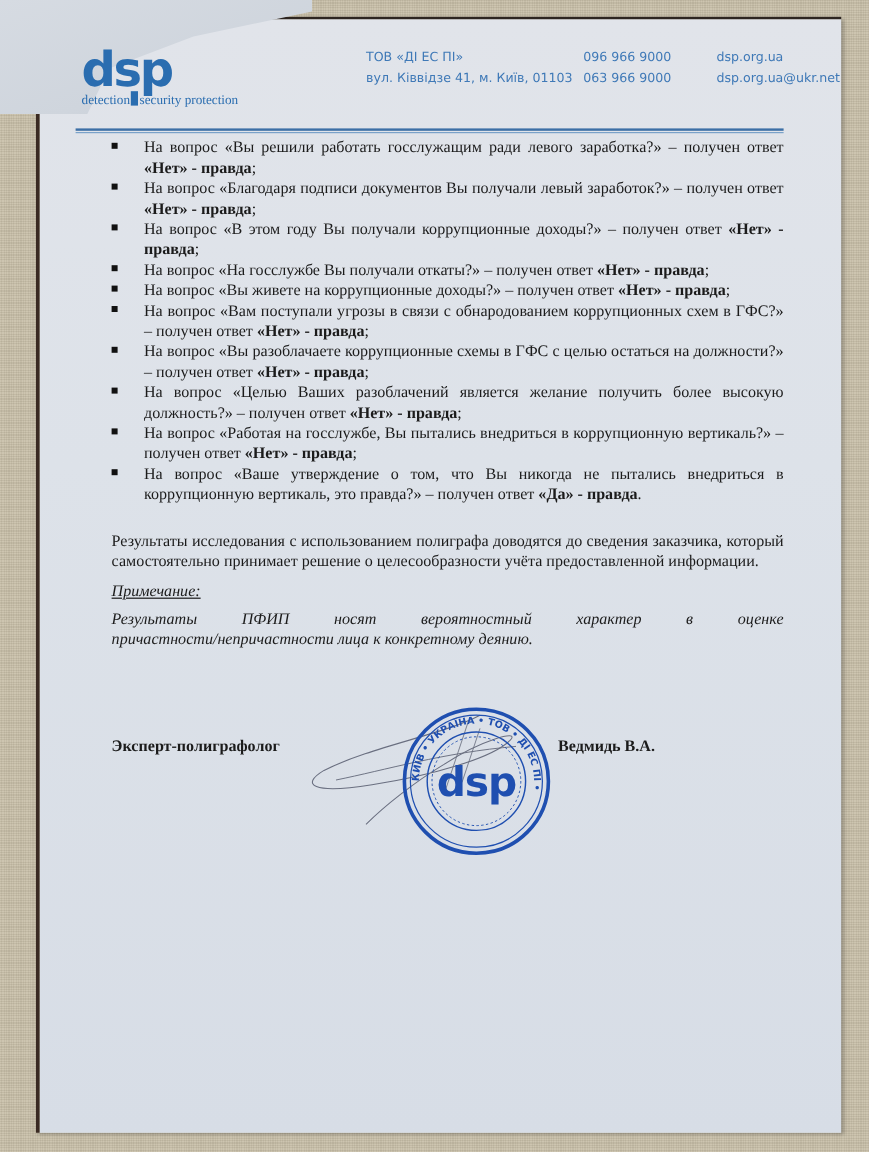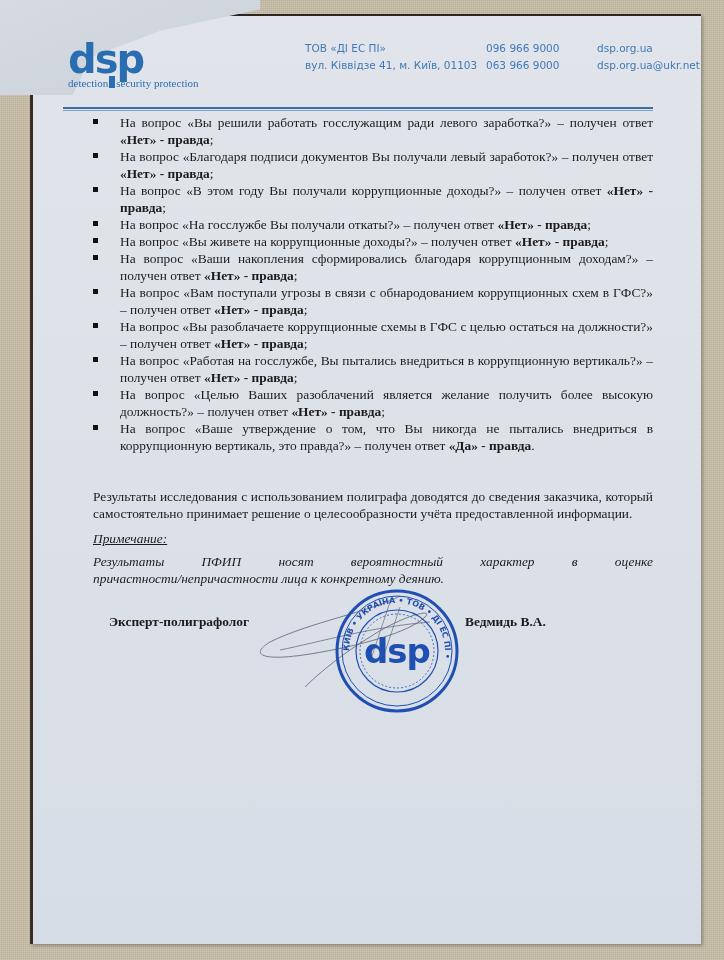--- a/index.html
+++ b/index.html
@@ -45,26 +45,26 @@
   .content {
     position:absolute; left:93px; top:114px; width:560px;
     font-size:13.4px; color:#1b1b1b; line-height:17px;
   }
   ul.items { list-style:none; margin:0; padding:0; }
   ul.items li { position:relative; padding-left:27px; text-align:justify; margin-bottom:0px; }
   ul.items li .bullet {
     position:absolute; left:0; top:5px; width:5px; height:5px; background:#111;
   }
   b { font-weight:bold; }
-  .para { margin-top:34px; text-align:justify; }
+  .para { margin-top:22px; text-align:justify; }
   .note-title { margin-top:8px; font-style:italic; text-decoration:underline; }
   .note-text { margin-top:6px; font-style:italic; text-align:justify; text-align-last:left; }
   .note-text .justline { display:flex; justify-content:space-between;gap:15px; }
   .signature-row { position:absolute; left:93px; top:614px; width:470px; font-weight:bold; font-size:13.4px; color:#1b1b1b; }
-  .sig-left { position:absolute; left:16px; top:0;text-align:right; }
+  .sig-left { position:absolute; left:0; top:0;text-align:right; }
   .sig-right { position:absolute; left:372px; top:0; }
   .stamp { position:absolute; left:334px; top:588px; width:126px; height:126px; z-index:5; }
   .scribble { position:absolute; left:250px; top:592px; width:200px; height:100px; z-index:4; }
 </style>
 </head>
 <body>
 
 <div class="curl"></div>
 
 <div class="page"></div>
@@ -92,25 +92,24 @@
 <div class="hline1" style="z-index:3;"></div>
 <div class="hline2" style="z-index:3;"></div>
 
 <div class="content" style="z-index:3;">
   <ul class="items" id="items">
       <li><span class="bullet"></span><span>На вопрос «Вы решили работать госслужащим ради левого заработка?» – получен ответ </span><b>«Нет» - правда</b><span>;</span></li>
       <li><span class="bullet"></span><span>На вопрос «Благодаря подписи документов Вы получали левый заработок?» – получен ответ </span><b>«Нет» - правда</b><span>;</span></li>
       <li><span class="bullet"></span><span>На вопрос «В этом году Вы получали коррупционные доходы?» – получен ответ </span><b>«Нет» - правда</b><span>;</span></li>
       <li><span class="bullet"></span><span>На вопрос «На госслужбе Вы получали откаты?» – получен ответ </span><b>«Нет» - правда</b><span>;</span></li>
       <li><span class="bullet"></span><span>На вопрос «Вы живете на коррупционные доходы?» – получен ответ </span><b>«Нет» - правда</b><span>;</span></li>
-      <li><span class="bullet"></span><span>На вопрос «Ваши накопления сформировались благодаря коррупционным доходам?» – получен ответ </span><b>«Нет» - правда</b><span>;</span></li>
       <li><span class="bullet"></span><span>На вопрос «Вам поступали угрозы в связи с обнародованием коррупционных схем в ГФС?» – получен ответ </span><b>«Нет» - правда</b><span>;</span></li>
       <li><span class="bullet"></span><span>На вопрос «Вы разоблачаете коррупционные схемы в ГФС с целью остаться на должности?» – получен ответ </span><b>«Нет» - правда</b><span>;</span></li>
+      <li><span class="bullet"></span><span>На вопрос «Целью Ваших разоблачений является желание получить более высокую должность?» – получен ответ </span><b>«Нет» - правда</b><span>;</span></li>
       <li><span class="bullet"></span><span>На вопрос «Работая на госслужбе, Вы пытались внедриться в коррупционную вертикаль?» – получен ответ </span><b>«Нет» - правда</b><span>;</span></li>
-      <li><span class="bullet"></span><span>На вопрос «Целью Ваших разоблачений является желание получить более высокую должность?» – получен ответ </span><b>«Нет» - правда</b><span>;</span></li>
       <li><span class="bullet"></span><span>На вопрос «Ваше утверждение о том, что Вы никогда не пытались внедриться в коррупционную вертикаль, это правда?» – получен ответ </span><b>«Да» - правда</b><span>.</span></li>
     </ul>
 
   <div class="para">Результаты исследования с использованием полиграфа доводятся до сведения заказчика, который  самостоятельно принимает решение о целесообразности учёта предоставленной информации.</div>
 
   <div class="note-title">Примечание:</div>
   <div class="note-text">
     <div class="justline" id="noteline1">
         <span>Результаты</span>
         <span>ПФИП</span>

